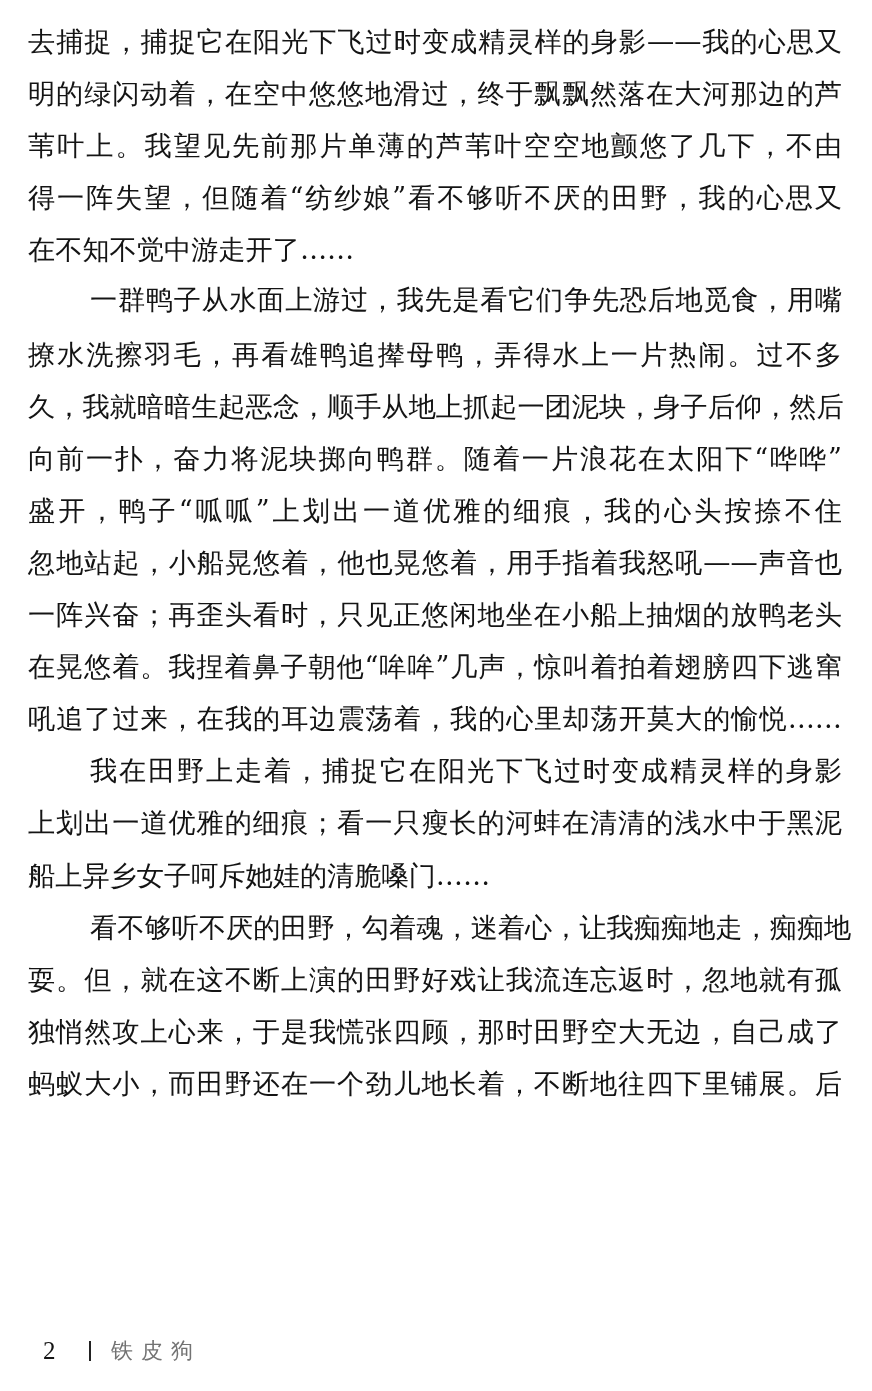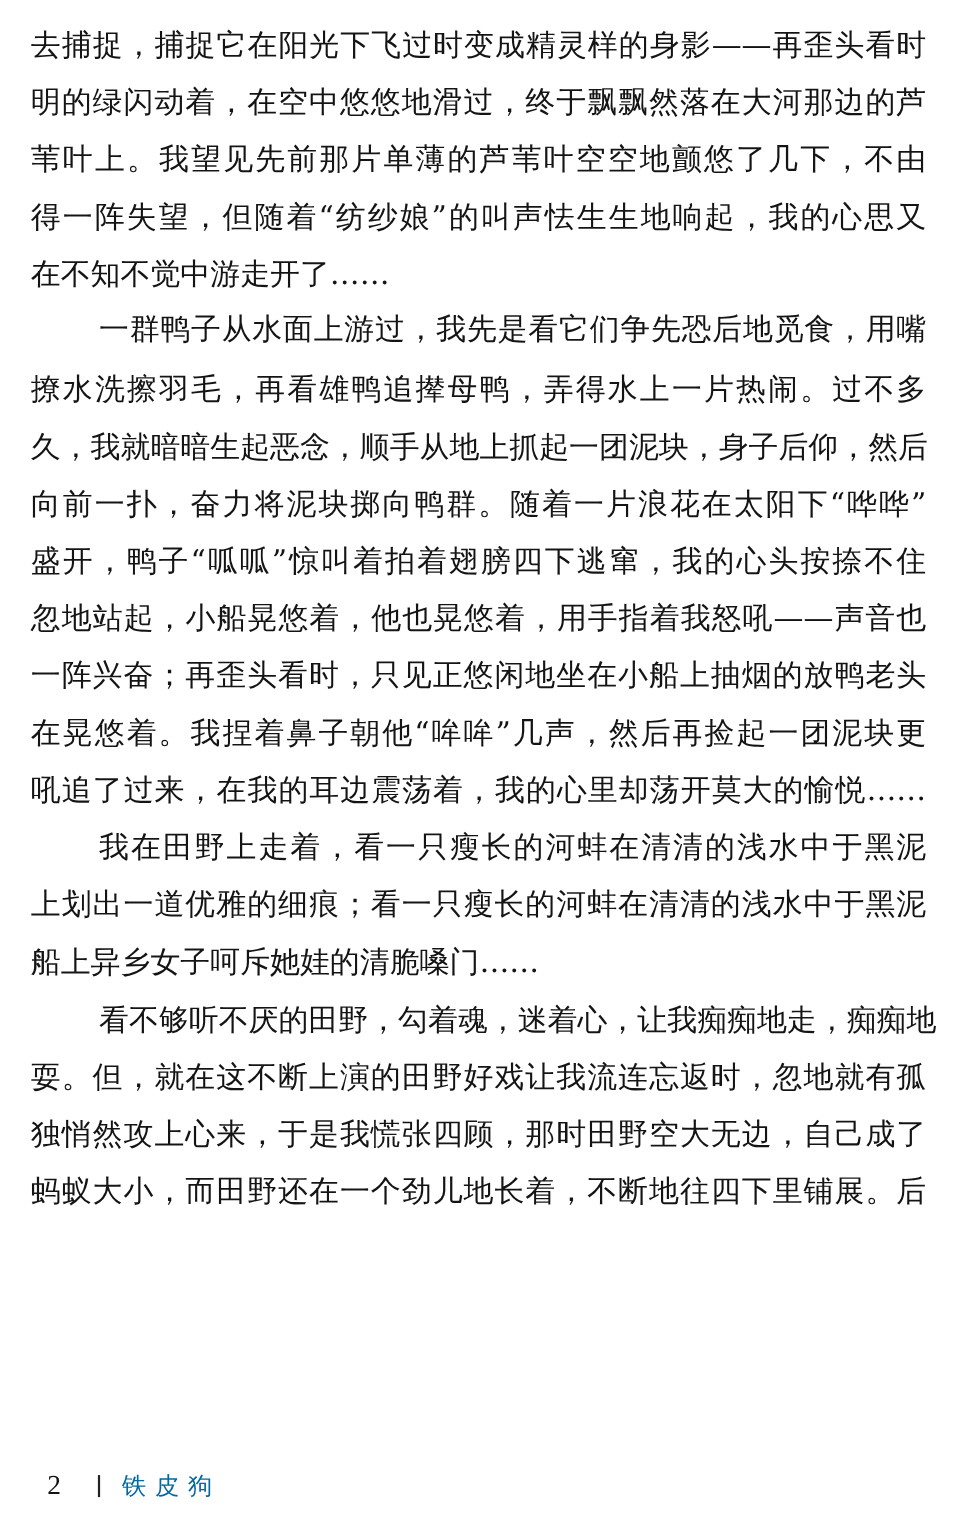--- a/index.html
+++ b/index.html
@@ -52,43 +52,43 @@
       display: inline-block;
       width: 2px;
       height: 20px;
       background: #222222;
       margin-left: 6px;
       margin-right: 20px;
     }
     .book-title {
       font-family: "DejaVu Sans", "Liberation Sans", sans-serif;
       font-size: 22px;
-      color: #0369a1;
+      color: #737373;
       letter-spacing: 8px;
     }
   </style>
 </head>
 <body>
 
 <div class="page-body">
-  <span class="line">去捕捉，捕捉它在阳光下飞过时变成精灵样的身影——再歪头看时</span>
+  <span class="line">去捕捉，捕捉它在阳光下飞过时变成精灵样的身影——我的心思又</span>
   <span class="line">明的绿闪动着，在空中悠悠地滑过，终于飘飘然落在大河那边的芦</span>
   <span class="line">苇叶上。我望见先前那片单薄的芦苇叶空空地颤悠了几下，不由</span>
-  <span class="line">得一阵失望，但随着“纺纱娘”的叫声怯生生地响起，我的心思又</span>
+  <span class="line">得一阵失望，但随着“纺纱娘”看不够听不厌的田野，我的心思又</span>
   <span class="line last">在不知不觉中游走开了……</span>
   <span class="line indent" style="padding-left: 62px; width: calc(100% - 62px); font-family: Liberation Mono, monospace;">一群鸭子从水面上游过，我先是看它们争先恐后地觅食，用嘴</span>
   <span class="line">撩水洗擦羽毛，再看雄鸭追撵母鸭，弄得水上一片热闹。过不多</span>
   <span class="line">久，我就暗暗生起恶念，顺手从地上抓起一团泥块，身子后仰，然后</span>
   <span class="line">向前一扑，奋力将泥块掷向鸭群。随着一片浪花在太阳下“哗哗”</span>
-  <span class="line">盛开，鸭子“呱呱”惊叫着拍着翅膀四下逃窜，我的心头按捺不住</span>
+  <span class="line">盛开，鸭子“呱呱”上划出一道优雅的细痕，我的心头按捺不住</span>
   <span class="line">忽地站起，小船晃悠着，他也晃悠着，用手指着我怒吼——声音也</span>
   <span class="line">一阵兴奋；再歪头看时，只见正悠闲地坐在小船上抽烟的放鸭老头</span>
-  <span class="line">在晃悠着。我捏着鼻子朝他“哞哞”几声，然后再捡起一团泥块更</span>
+  <span class="line">在晃悠着。我捏着鼻子朝他“哞哞”几声，惊叫着拍着翅膀四下逃窜</span>
   <span class="line">吼追了过来，在我的耳边震荡着，我的心里却荡开莫大的愉悦……</span>
-  <span class="line indent" style="padding-left: 62px; width: calc(100% - 62px);">我在田野上走着，看一只瘦长的河蚌在清清的浅水中于黑泥</span>
+  <span class="line indent" style="padding-left: 62px; width: calc(100% - 62px);">我在田野上走着，捕捉它在阳光下飞过时变成精灵样的身影</span>
   <span class="line">上划出一道优雅的细痕；看一只瘦长的河蚌在清清的浅水中于黑泥</span>
   <span class="line last">船上异乡女子呵斥她娃的清脆嗓门……</span>
   <span class="line indent" style="padding-left: 62px; width: calc(100% - 62px);">看不够听不厌的田野，勾着魂，迷着心，让我痴痴地走，痴痴地</span>
   <span class="line">耍。但，就在这不断上演的田野好戏让我流连忘返时，忽地就有孤</span>
   <span class="line">独悄然攻上心来，于是我慌张四顾，那时田野空大无边，自己成了</span>
   <span class="line">蚂蚁大小，而田野还在一个劲儿地长着，不断地往四下里铺展。后</span>
 </div>
 
 <div class="footer">
   <span class="page-number">2</span>

